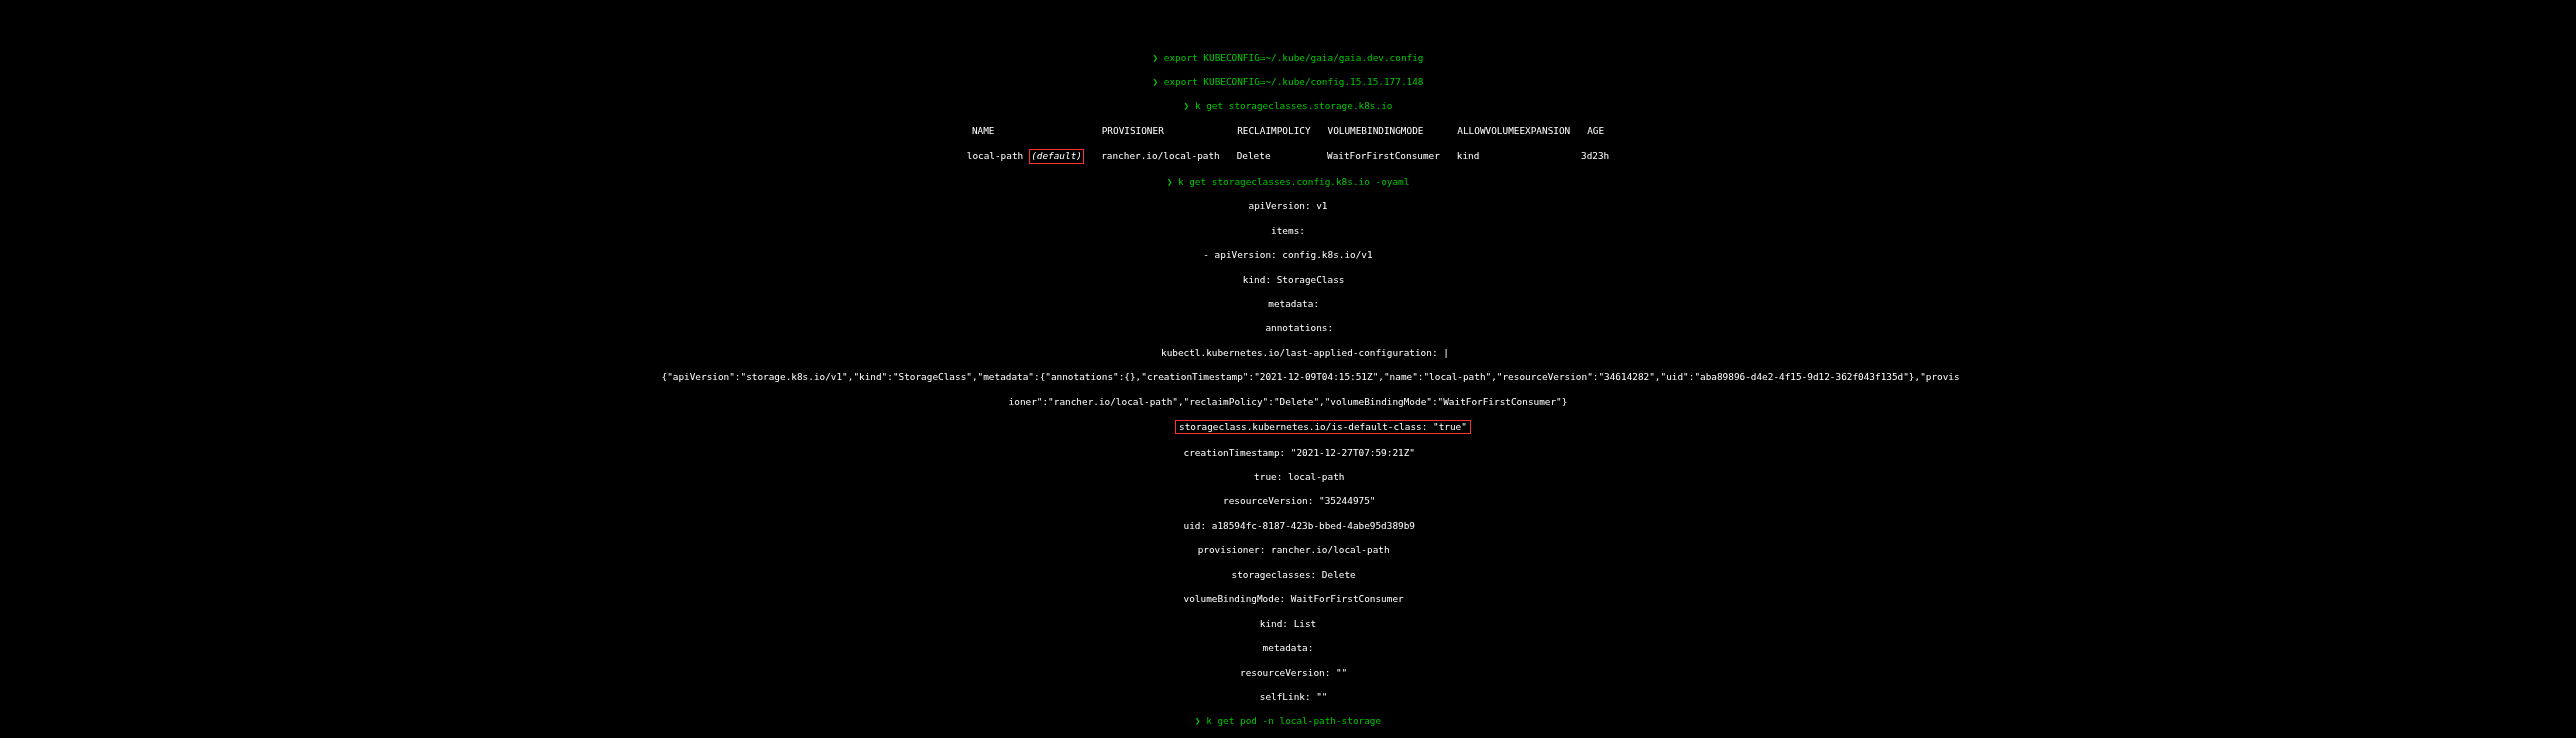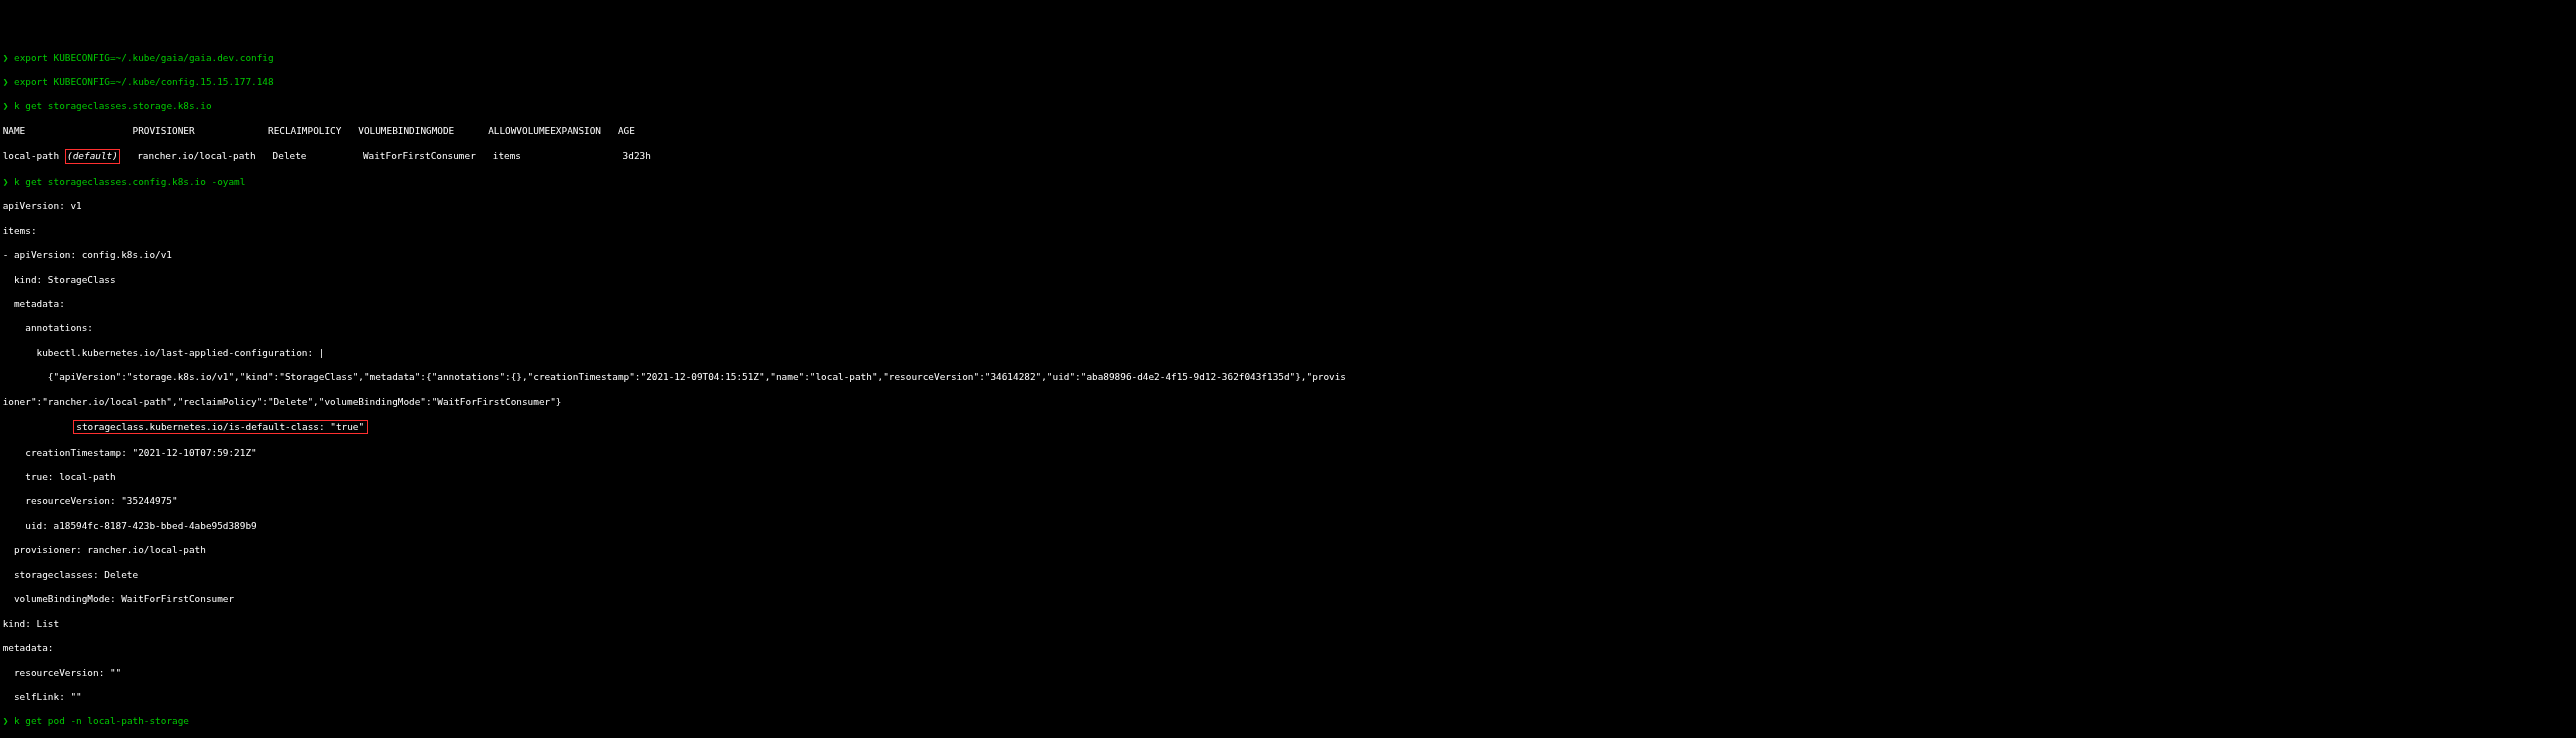--- a/index.html
+++ b/index.html
@@ -16,20 +16,21 @@
       color: #00c800;
     }
     .command {
       color: #00c800;
     }
     .output {
       color: #ffffff;
     }
     .line {
       display: block;
+      text-align: center;
     }
     .highlight-box {
       border: 1.3px solid #ff3030;
       padding: 0 1.3px;
       display: inline-block;
       box-sizing: border-box;
       font-style: italic;
     }
     .highlight-box-wide {
       border: 1.3px solid #ff3030;
@@ -41,33 +42,33 @@
   </style>
 </head>
 <body>
 
 
 
 <span class="line"><span class="prompt">❯</span> <span class="command">export KUBECONFIG=~/.kube/gaia/gaia.dev.config</span></span>
 <span class="line"><span class="prompt">❯</span> <span class="command">export KUBECONFIG=~/.kube/config.15.15.177.148</span></span>
 <span class="line"><span class="prompt">❯</span> <span class="command">k get storageclasses.storage.k8s.io</span></span>
 <span class="line output"><span>NAME</span>                   <span>PROVISIONER</span>             <span>RECLAIMPOLICY</span>   <span>VOLUMEBINDINGMODE</span>      <span>ALLOWVOLUMEEXPANSION</span>   <span>AGE</span></span>
-<span class="line output"><span>local-path </span><span class="highlight-box"><span>(default)</span></span>   <span>rancher.io/local-path</span>   <span>Delete</span>          <span>WaitForFirstConsumer</span>   <span>items</span>                  <span>3d23h</span></span>
+<span class="line output"><span>local-path </span><span class="highlight-box"><span>(default)</span></span>   <span>rancher.io/local-path</span>   <span>Delete</span>          <span>WaitForFirstConsumer</span>   <span>kind</span>                  <span>3d23h</span></span>
 <span class="line"><span class="prompt">❯</span> <span class="command">k get storageclasses.config.k8s.io -oyaml</span></span>
 <span class="line output">apiVersion: v1</span>
 <span class="line output">items:</span>
 <span class="line output">- apiVersion: config.k8s.io/v1</span>
 <span class="line output">  kind: StorageClass</span>
 <span class="line output">  metadata:</span>
 <span class="line output">    annotations:</span>
 <span class="line output">      kubectl.kubernetes.io/last-applied-configuration: |</span>
 <span class="line output">        {"apiVersion":"storage.k8s.io/v1","kind":"StorageClass","metadata":{"annotations":{},"creationTimestamp":"2021-12-09T04:15:51Z","name":"local-path","resourceVersion":"34614282","uid":"aba89896-d4e2-4f15-9d12-362f043f135d"},"provis</span>
 <span class="line output">ioner":"rancher.io/local-path","reclaimPolicy":"Delete","volumeBindingMode":"WaitForFirstConsumer"}</span>
 <span class="line output">      <span class="highlight-box-wide"><span>storageclass.kubernetes.io/is-default-class: "true"</span></span></span>
-<span class="line output">    creationTimestamp: "2021-12-10T07:59:21Z"</span>
+<span class="line output">    creationTimestamp: "2021-12-27T07:59:21Z"</span>
 <span class="line output">    true: local-path</span>
 <span class="line output">    resourceVersion: "35244975"</span>
 <span class="line output">    uid: a18594fc-8187-423b-bbed-4abe95d389b9</span>
 <span class="line output">  provisioner: rancher.io/local-path</span>
 <span class="line output">  storageclasses: Delete</span>
 <span class="line output">  volumeBindingMode: WaitForFirstConsumer</span>
 <span class="line output">kind: List</span>
 <span class="line output">metadata:</span>
 <span class="line output">  resourceVersion: ""</span>
 <span class="line output">  selfLink: ""</span>

